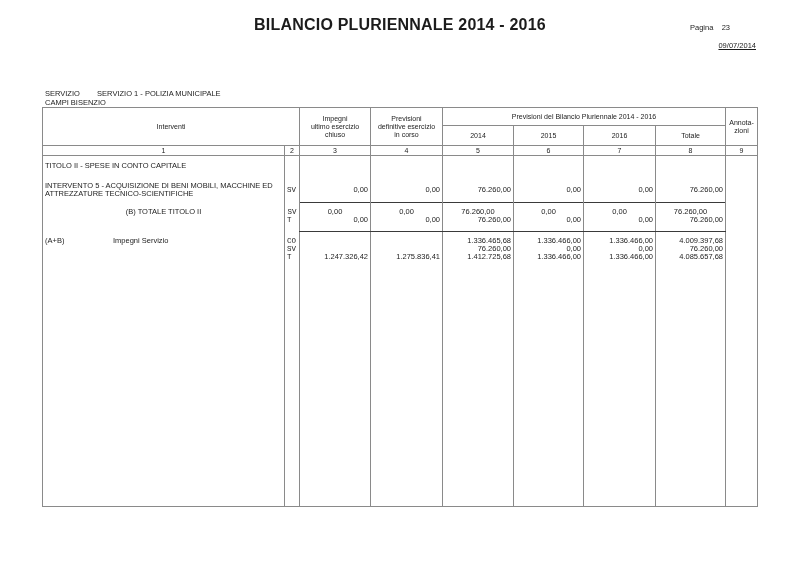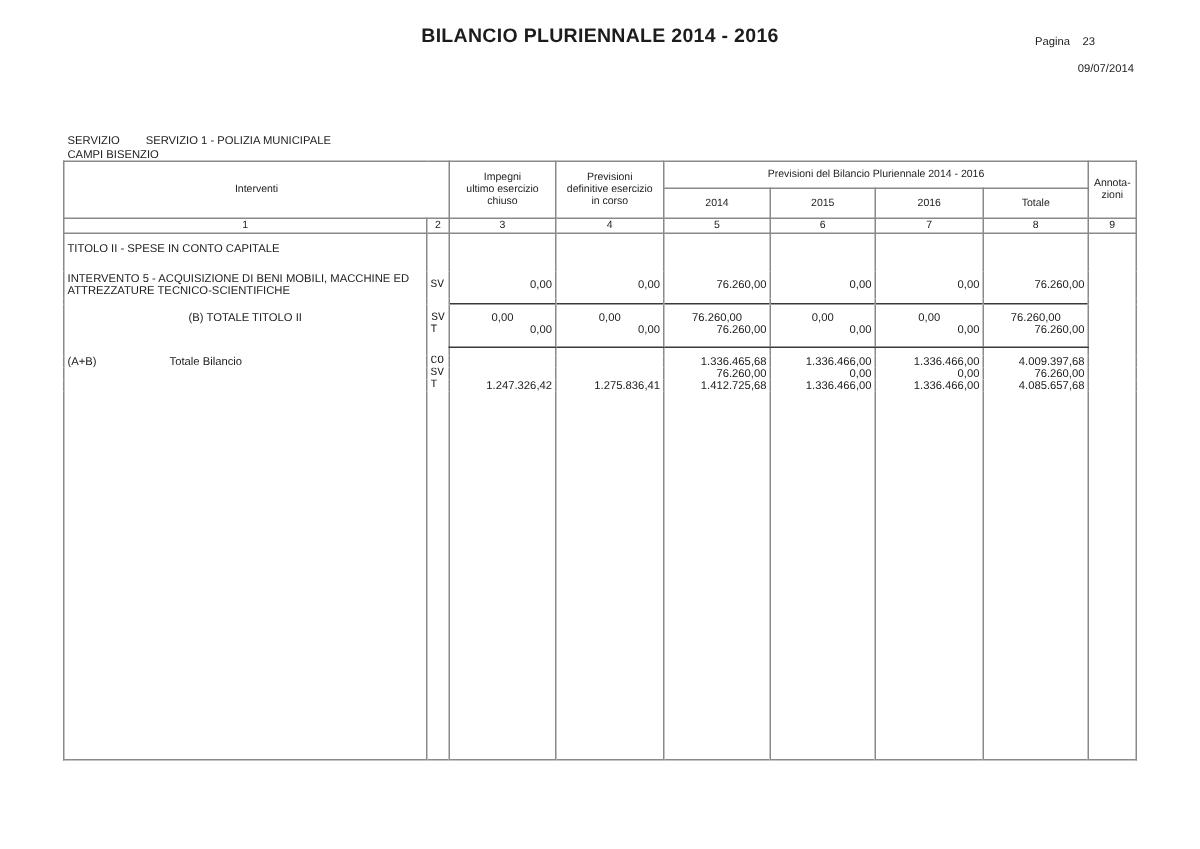--- a/index.html
+++ b/index.html
@@ -4,27 +4,27 @@
 <style>
   * { margin:0; padding:0; box-sizing:border-box; }
   html,body { background:#ffffff; }
   body {
     width:800px; height:566px; position:relative; overflow:hidden;
     font-family:"Liberation Sans","DejaVu Sans",sans-serif;
     color:#1c1c1c; -webkit-font-smoothing:antialiased;
   }
   .doc-title {
     position:absolute; top:16px; left:0; width:800px;
-    text-align:center; font-size:13px; font-weight:bold; letter-spacing:.2px;
+    text-align:center; font-size:16px; font-weight:bold; letter-spacing:.2px;
   }
   .pagina-row {
     position:absolute; top:23px; left:690px; width:40px;
     display:flex; justify-content:space-between; font-size:7.5px;
   }
-  .date-row { position:absolute; top:41px; left:690px; width:66px; text-align:right; font-size:7.5px; }
+  .date-row { position:absolute; top:41px; left:690px; width:66px; text-align:right; font-size:7.5px;text-decoration:underline; }
   .entity-line { position:absolute; top:71px; left:45px; font-size:7.5px;margin-top:27px; }
   .servizio-line { position:absolute; top:89px; left:45px; font-size:7.5px; }
   .servizio-line .lbl { display:inline-block; width:50px; }
 
   .budget-table-wrap { position:absolute; top:107px; left:42px; }
   table.budget {
     border-collapse:collapse; table-layout:fixed;
     width:715px; height:400px;
     border:1px solid #8a8a8a;
     font-size:7.5px; line-height:8px;
@@ -201,21 +201,21 @@
           <td class="bl"></td>
           <td class="bl"></td>
           <td class="bl"></td>
           <td class="bl"></td>
           <td class="bl"></td>
           <td class="bl"></td>
           <td class="bl"></td>
     </tr>
     <tr style="height:7px">
       <td>
-        <span class="sigla">(A+B)</span><span>Totale Bilancio</span>
+        <span class="sigla">(A+B)</span><span>Impegni Servizio</span>
       </td>
       <td class="bl code">CO</td>
       <td class="bl num"></td>
       <td class="bl num"></td>
       <td class="bl num">1.336.465,68</td>
       <td class="bl num">1.336.466,00</td>
       <td class="bl num">1.336.466,00</td>
       <td class="bl num">4.009.397,68</td>
       <td class="bl"></td>
     </tr>

